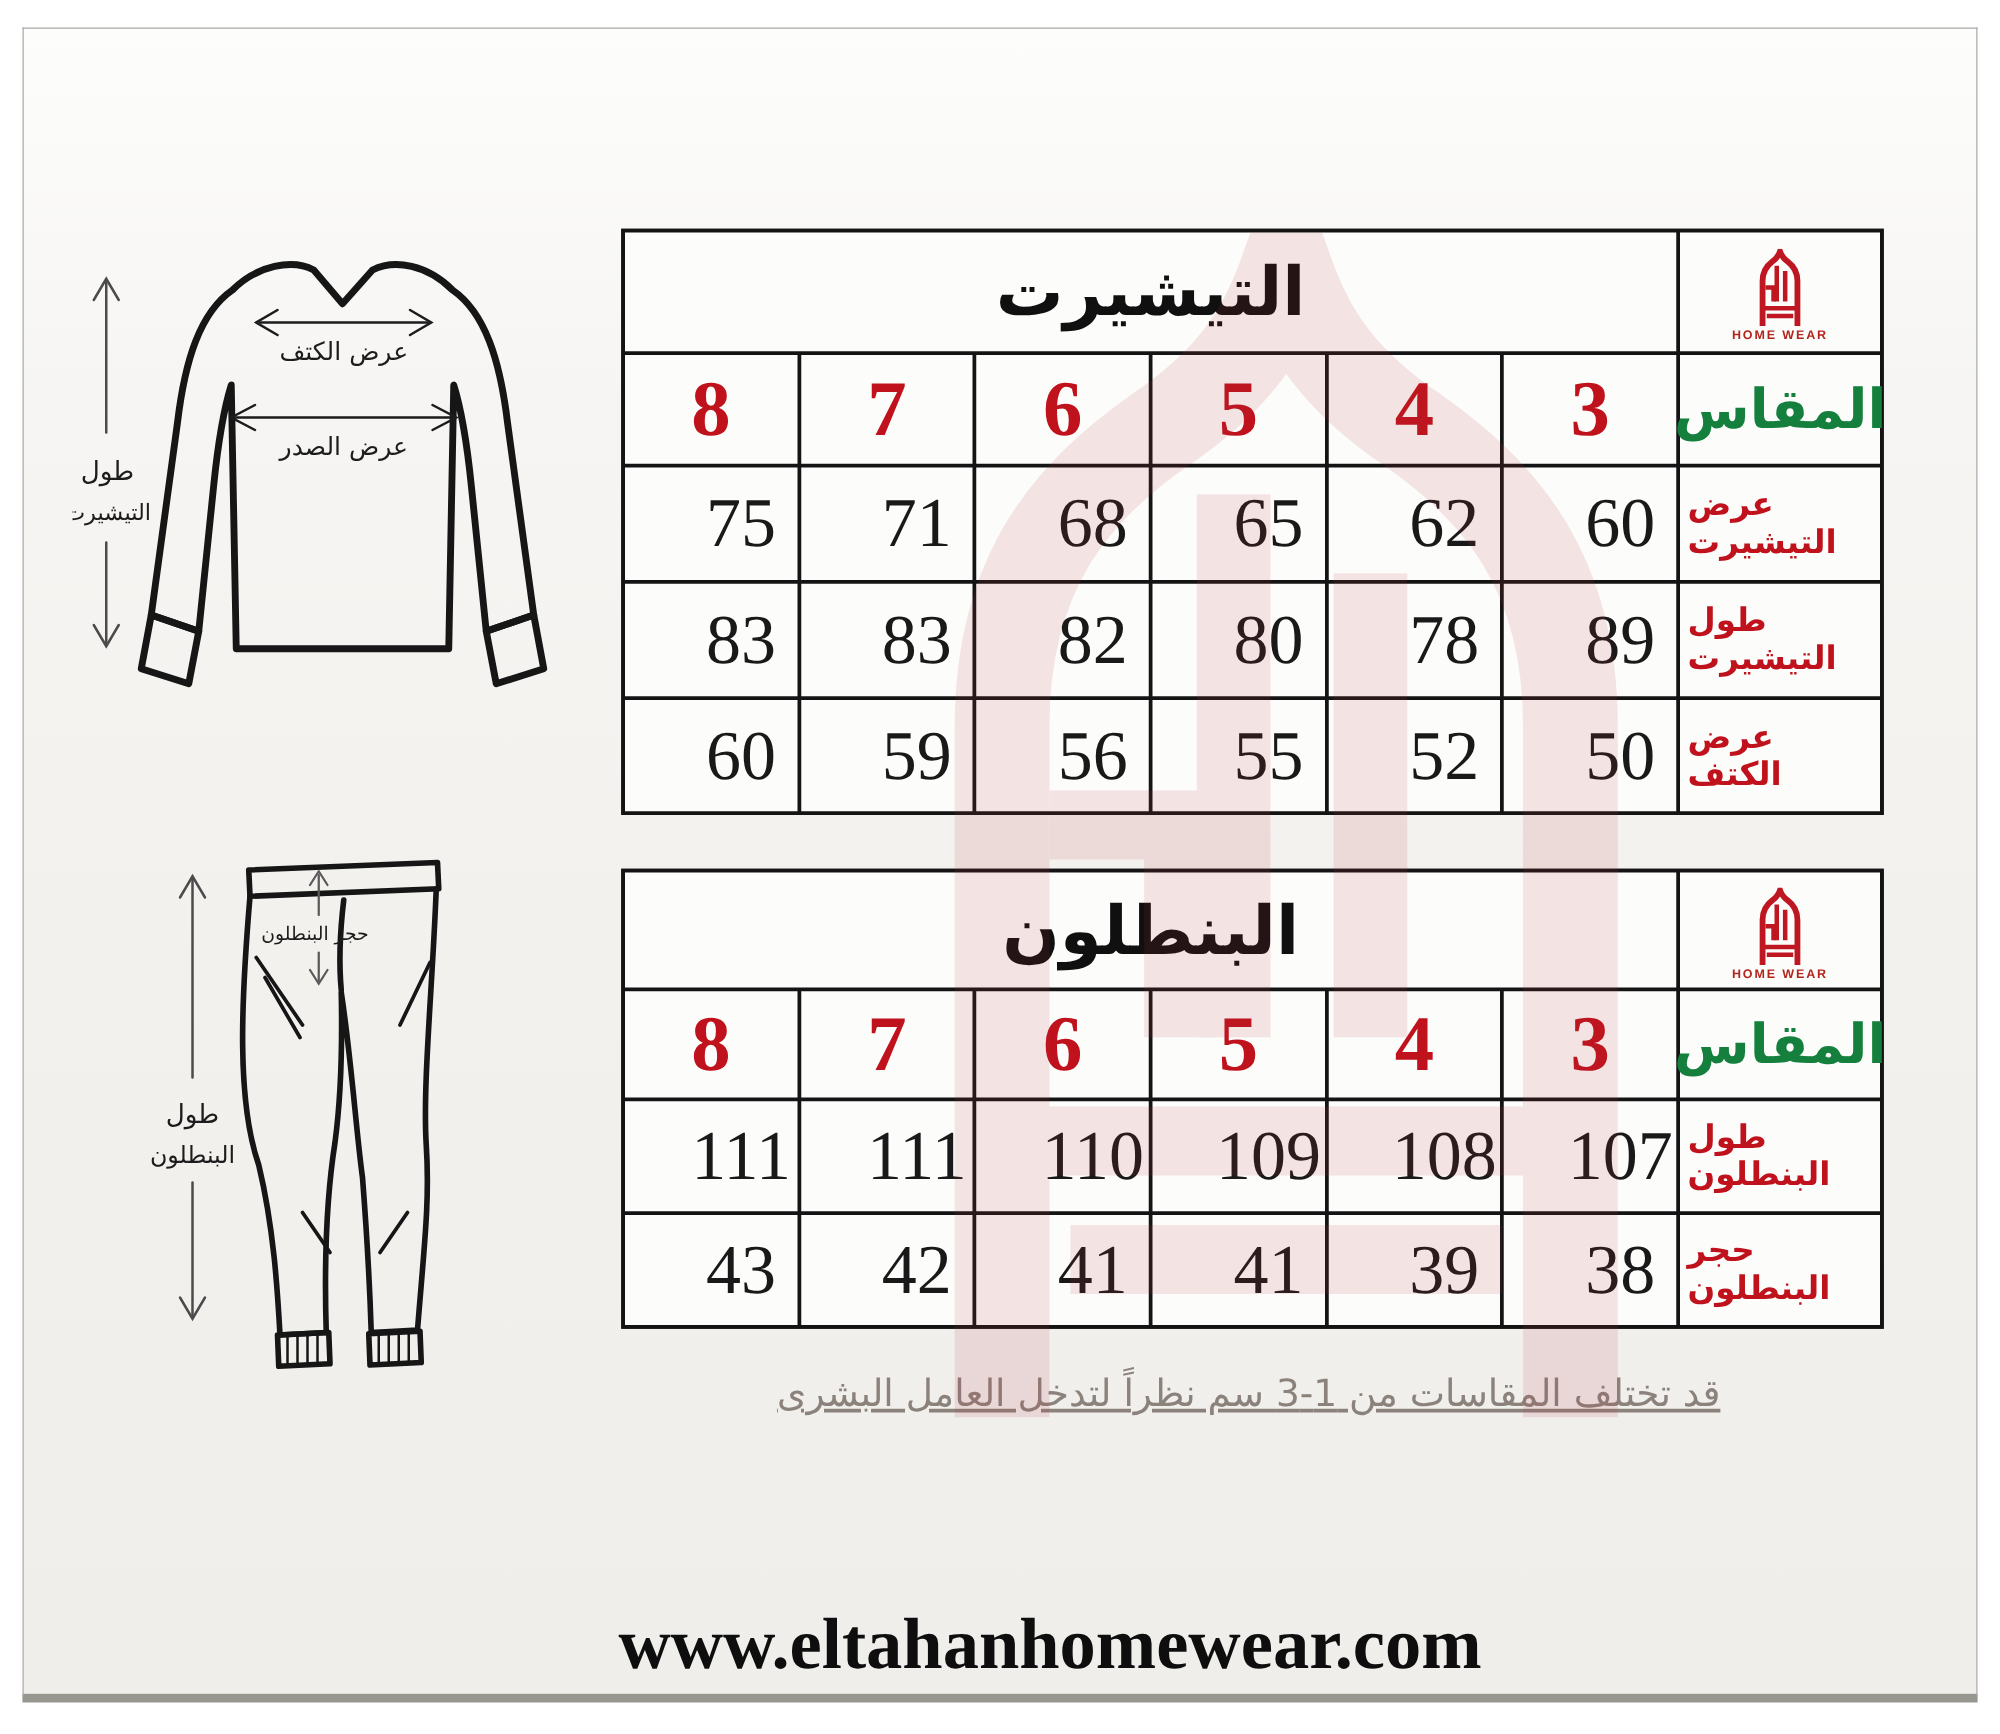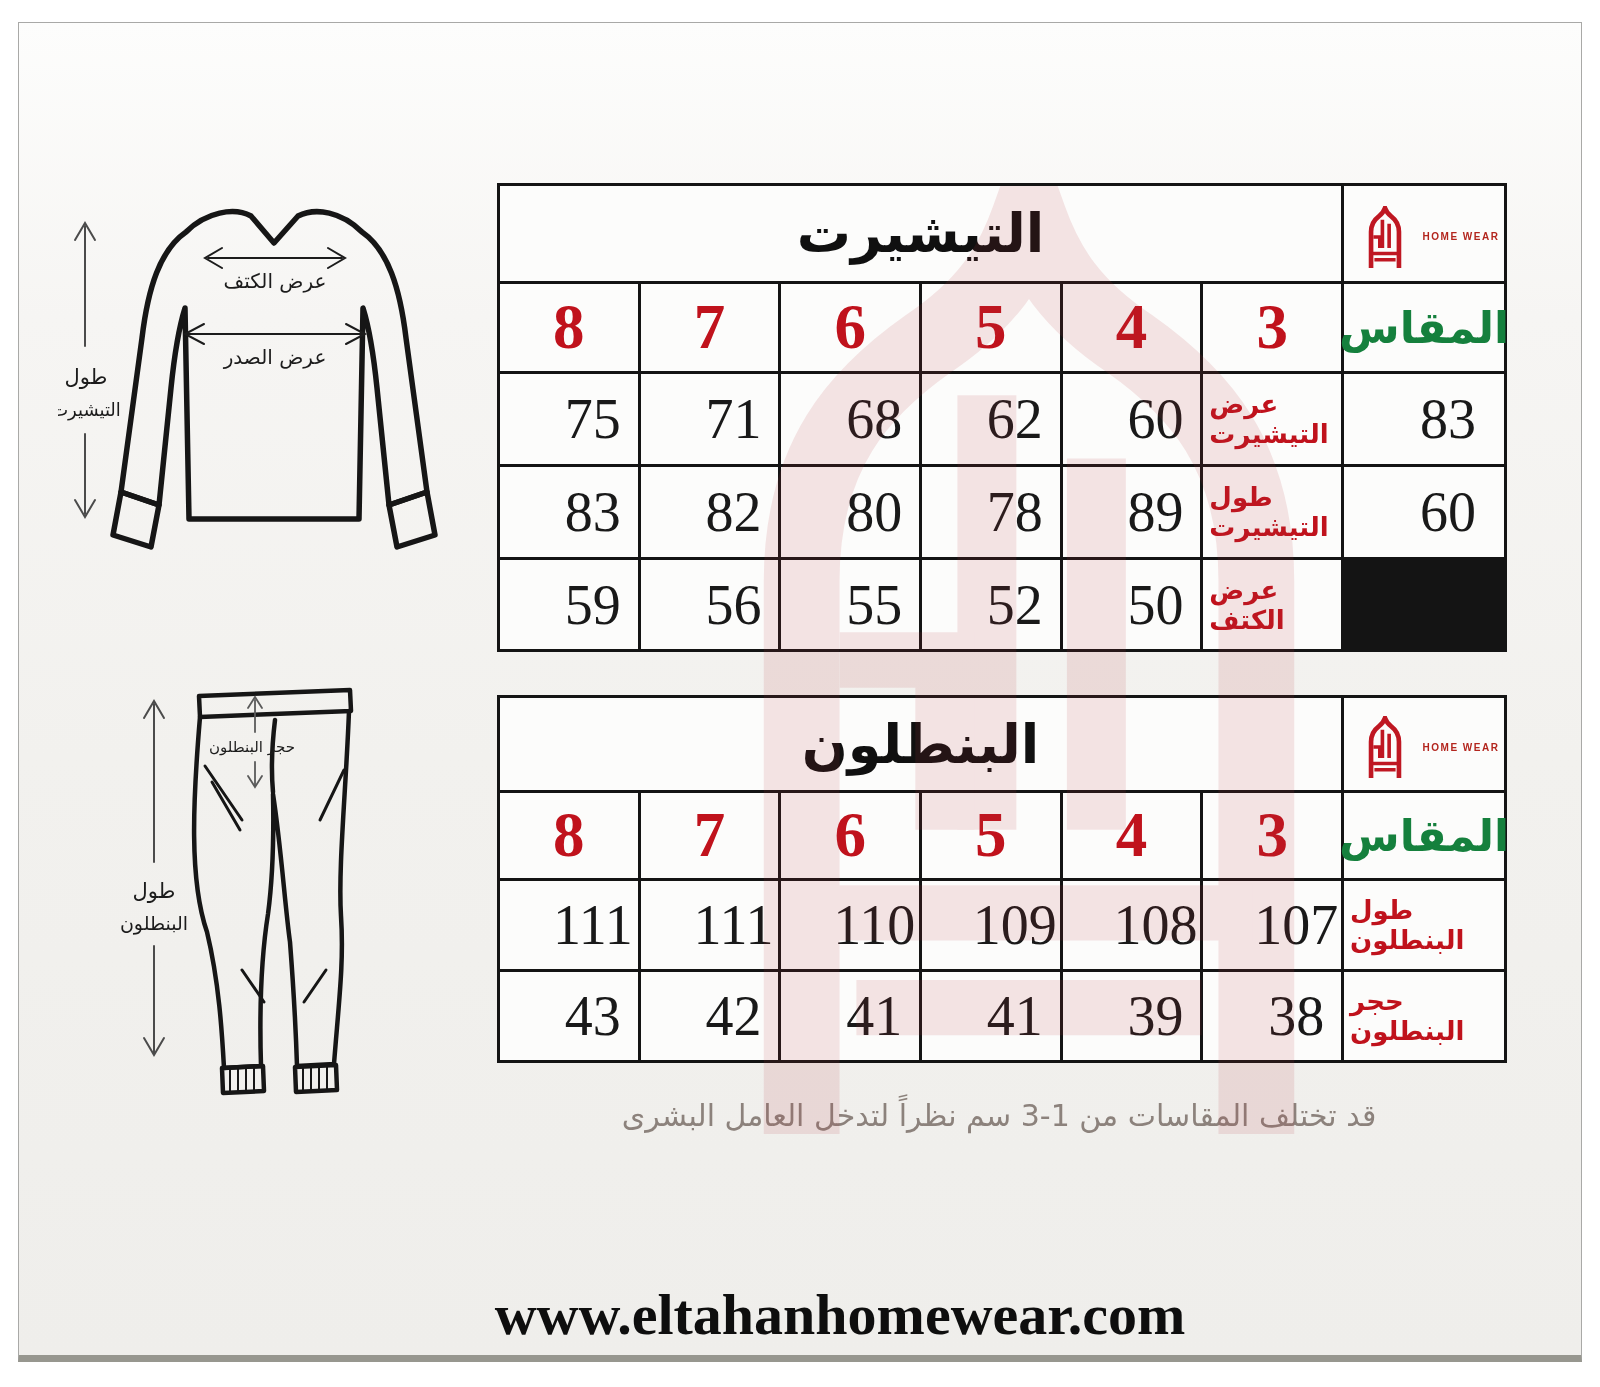--- a/index.html
+++ b/index.html
@@ -11,30 +11,30 @@
   .title{position:absolute;left:540px;top:80px;width:1010px;margin:0;text-align:center;
          font:700 47px "DejaVu Sans", sans-serif;color:#161616;}
   
   .size-table{position:absolute;left:497px;width:1004px;display:grid;
               grid-template-columns:repeat(6,1fr) 160px;gap:3px;
               background:#141414;border:3px solid #141414;z-index:2;}
   .tshirt{top:183px;grid-template-rows:95px 87px 90px 90px 89px;}
   .pants{top:695px;grid-template-rows:92px 85px 88px 88px;}
   .cell{background:#fcfcfb;display:flex;align-items:center;justify-content:center;min-width:0;}
   .title-cell{grid-column:1/7;font:700 54px "DejaVu Sans", sans-serif;color:#101010;}
-  .logo-cell{grid-column:7/8;flex-direction:row;gap:2px;padding-top:6px;}
+  .logo-cell{grid-column:7/8;flex-direction:column;gap:2px;padding-top:6px;}
   .logo-mini{width:72px;height:62px;color:#bf1722;}
   .logo-sub{font:700 10px "Liberation Sans", sans-serif;letter-spacing:1.5px;color:#b3261e;}
   .size-cell{font:700 63px "Liberation Serif", serif;color:#c0121c;}
   .measure-label{font:700 44px "DejaVu Sans", sans-serif;color:#15803d;}
   .value-cell{font:400 56px "Liberation Serif", serif;color:#191919;padding-left:48px;}
   .row-label{font:700 26px "DejaVu Sans", sans-serif;color:#c0121c;padding:0 6px;text-align:left;}
   
   .note{position:absolute;left:497px;top:1098px;width:1004px;text-align:center;
-        font:400 30px "DejaVu Sans", sans-serif;color:#8c827c;}
+        font:400 30px "DejaVu Sans", sans-serif;color:#8c827c;text-decoration:underline;}
   .website{position:absolute;left:0;top:1281px;width:1600px;text-align:center;
            transform:translateX(40px);
            font:600 58px "Liberation Serif", serif;color:#0e0e0e;}
   
   .shirt-svg{position:absolute;left:58px;top:186px;width:432px;height:380px;}
   .pants-svg{position:absolute;left:92px;top:670px;width:380px;height:440px;}
   .diagram-label{font-family:"DejaVu Sans", sans-serif;fill:#1c1c1c;}
   
   .watermark{position:absolute;left:608px;top:186px;width:842px;height:948px;
              color:#b5343c;opacity:0.12;pointer-events:none;z-index:5;}
@@ -148,20 +148,21 @@
   <div class="cell size-cell">8</div>
       <div class="cell size-cell">7</div>
       <div class="cell size-cell">6</div>
       <div class="cell size-cell">5</div>
       <div class="cell size-cell">4</div>
       <div class="cell size-cell">3</div>
       <div class="cell measure-label">المقاس</div>
       <div class="cell value-cell">75</div>
       <div class="cell value-cell">71</div>
       <div class="cell value-cell">68</div>
+      <div class="cell value-cell">65</div>
       <div class="cell value-cell">62</div>
       <div class="cell value-cell">60</div>
       <div class="cell row-label">عرض التيشيرت</div>
       <div class="cell value-cell">83</div>
       <div class="cell value-cell">83</div>
       <div class="cell value-cell">82</div>
       <div class="cell value-cell">80</div>
       <div class="cell value-cell">78</div>
       <div class="cell value-cell">89</div>
       <div class="cell row-label">طول التيشيرت</div>

